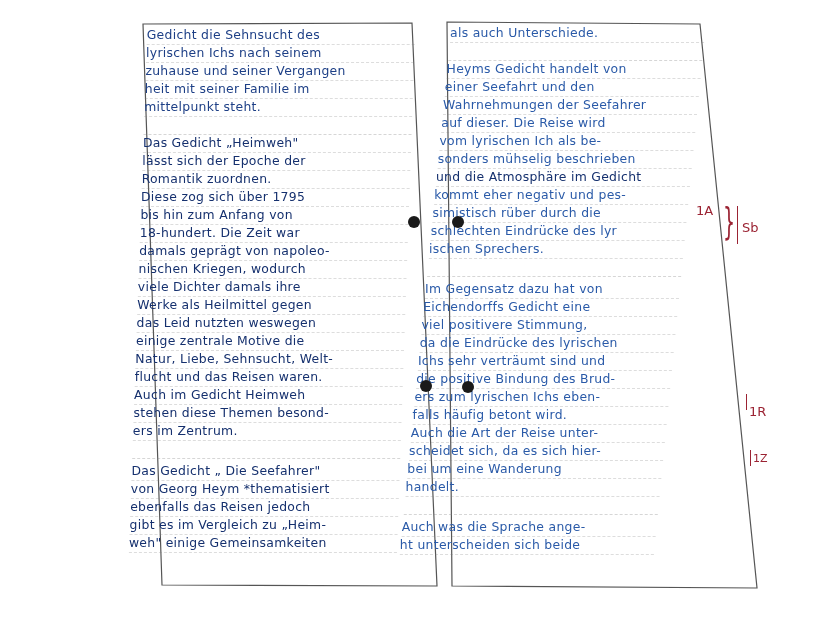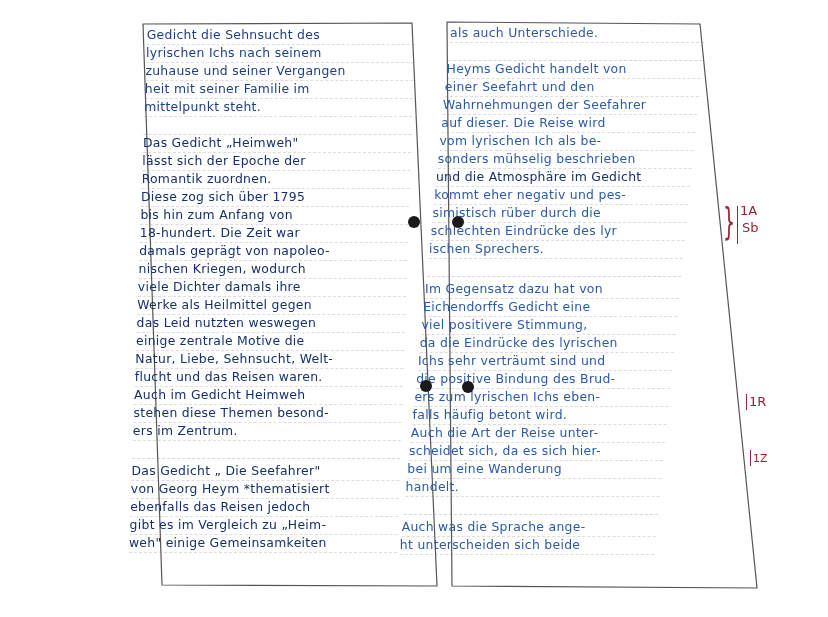--- a/index.html
+++ b/index.html
@@ -119,18 +119,18 @@
   <div class="line blank" style="top:530px; border-bottom:none"></div>
 </div>
 
 <div class="dot" style="left:408px; top:216px"></div>
 <div class="dot" style="left:452px; top:216px"></div>
 <div class="dot" style="left:420px; top:380px"></div>
 <div class="dot" style="left:462px; top:381px"></div>
 
 <div class="brace" style="left:717px; top:202px">}</div>
 <div class="tick" style="left:737px; top:206px; height:38px"></div>
-<div class="note" style="left:740px; top:203px">1A</div>
+<div class="note" style="left:696px; top:203px">1A</div>
 <div class="note" style="left:742px; top:220px">Sb</div>
 <div class="tick" style="left:746px; top:394px; height:16px"></div>
-<div class="note" style="left:749px; top:394px">1R</div>
+<div class="note" style="left:749px; top:404px">1R</div>
 <div class="tick" style="left:750px; top:450px; height:16px"></div>
 <div class="note" style="left:753px; top:451px; font-size:11px">1Z</div>
 
 </body></html>

